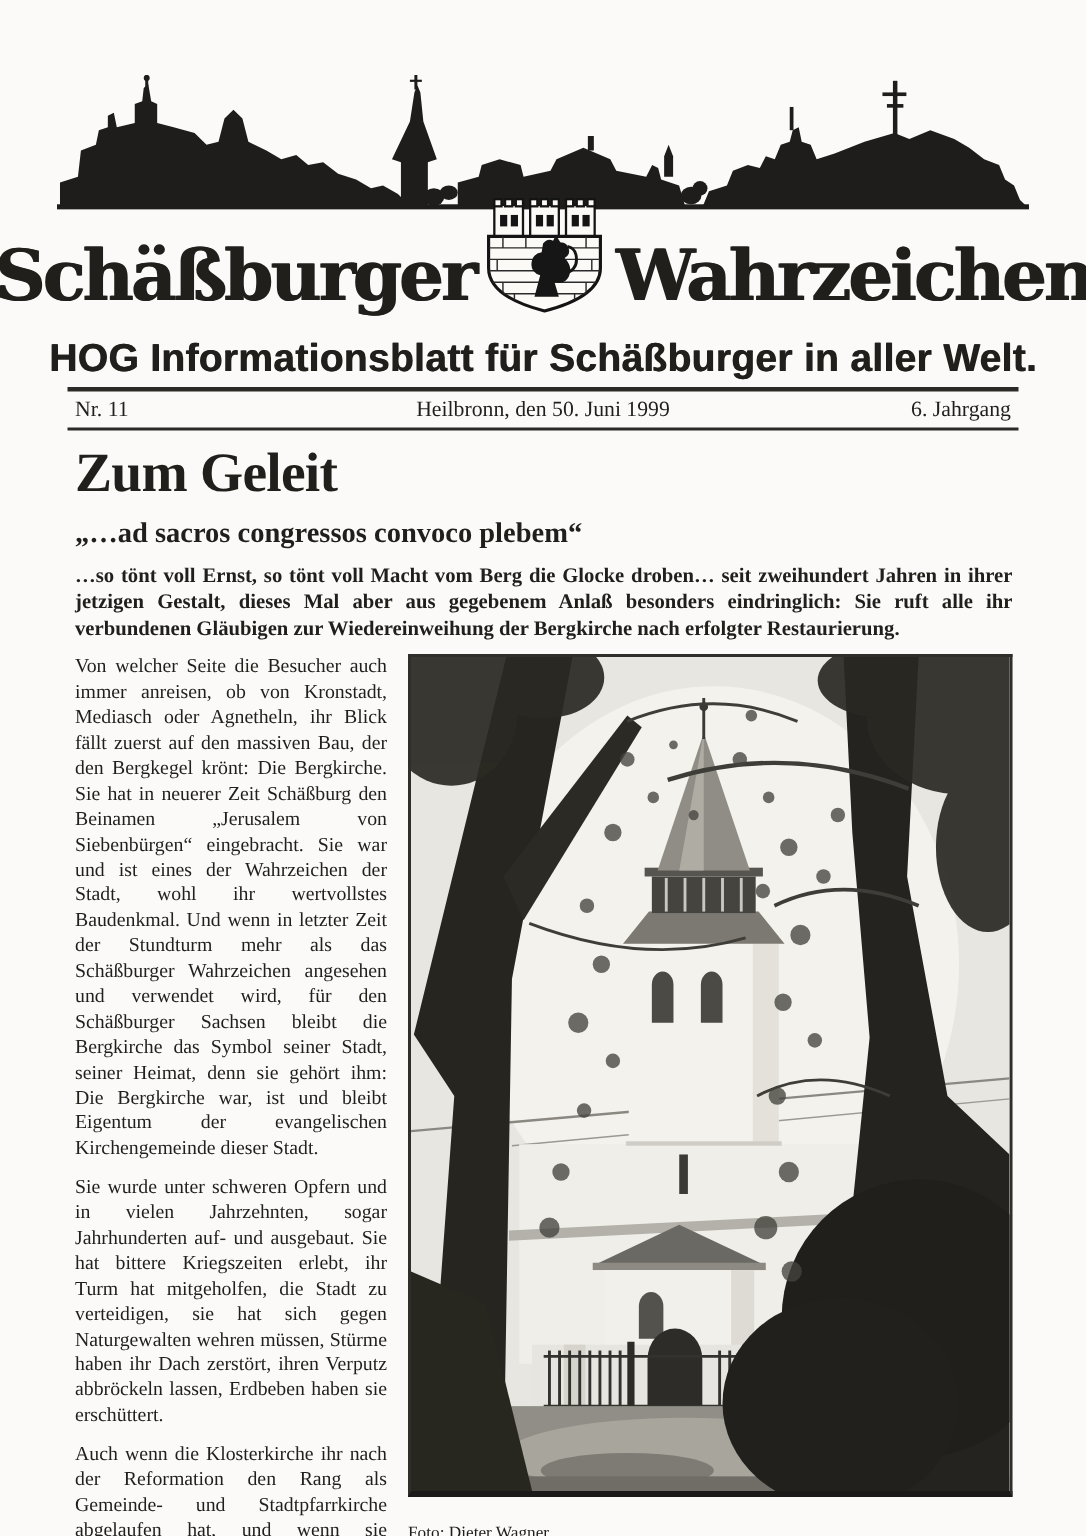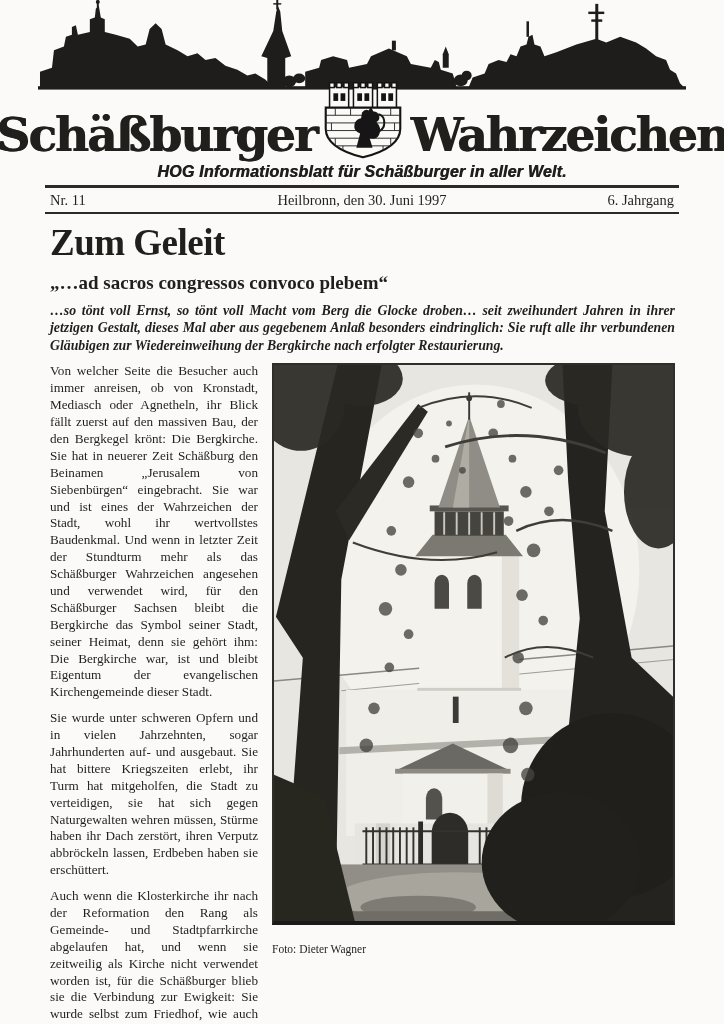--- a/index.html
+++ b/index.html
@@ -12,41 +12,40 @@
   .page{
     position:relative;
     width:724px;height:1024px;
     margin:0 auto;
     background:var(--paper);
     color:var(--ink);
     font-family:"Liberation Serif",serif;
     overflow:hidden;
   }
   
-  .masthead{}
+  .masthead{padding-top:50px;}
   .skyline{display:block;margin:0 auto;width:648px;height:92px;}
   .title-row{
     display:flex;justify-content:center;align-items:flex-end;
     margin-top:-12px;height:78px;position:relative;z-index:2;
   }
   .mast-title{
     font-family:"DejaVu Serif",serif;
     font-weight:bold;font-size:47px;line-height:1;
     letter-spacing:-2px;
     text-shadow:0.8px 0 currentColor;
     white-space:nowrap;
   }
   .crest{width:86px;height:78px;margin:0 4px -2px 4px;flex:0 0 auto;}
   .mast-subtitle{
     text-align:center;
     font-family:"Liberation Sans",sans-serif;
-    font-weight:bold;font-size:16px;letter-spacing:0.2px;
+    font-weight:bold;font-size:26px;letter-spacing:0.2px;
     text-shadow:0.5px 0 currentColor;
-    margin-top:5px;
-    font-style:italic;
+    margin-top:15px;
   }
   
   .rule{margin:0 45px;background:var(--rule);}
   .rule-top{height:3px;margin-top:4px;}
   .rule-bottom{height:2px;}
   .dateline{
     display:flex;align-items:center;
     margin:0 50px;padding:4px 0 3px 0;
     font-size:14.5px;
   }
@@ -56,21 +55,21 @@
   
   .article{margin:10px 49px 0 50px;}
   .headline{
     font-size:37px;font-weight:bold;line-height:1.05;
     letter-spacing:-0.5px;
     font-family:Liberation Serif, serif;
   }
   .subhead{font-size:19px;font-weight:bold;margin-top:9px;}
   .lead{
     font-size:13.8px;font-weight:bold;line-height:1.27;
-    text-align:justify;margin-top:8px;font-style:italic;
+    text-align:justify;margin-top:8px;
   }
   .content-row{display:flex;margin-top:9px;align-items:flex-start;}
   .left-col{
     width:208px;flex:0 0 208px;
     font-size:13.2px;line-height:1.28;text-align:justify;
     hyphens:auto;-webkit-hyphens:auto;
   }
   .left-col p{margin-bottom:9px;}
   
   .photo-fig{flex:1;margin-left:14px;}
@@ -180,21 +179,21 @@
 
       <span class="mast-title">Wahrzeichen</span>
     </div>
 
     <div class="mast-subtitle">HOG Informationsblatt für Schäßburger in aller Welt.</div>
   </header>
 
   <div class="rule rule-top"></div>
   <div class="dateline">
     <span class="issue">Nr. 11</span>
-    <span class="place-date">Heilbronn, den 30. Juni 1997</span>
+    <span class="place-date">Heilbronn, den 50. Juni 1999</span>
     <span class="volume">6. Jahrgang</span>
   </div>
   <div class="rule rule-bottom"></div>
 
   <main class="article">
     <h1 class="headline">Zum Geleit</h1>
     <h2 class="subhead">„…ad sacros congressos convoco plebem“</h2>
     <p class="lead">…so tönt voll Ernst, so tönt voll Macht vom Berg die Glocke droben… seit zweihundert Jahren in ihrer jetzigen Gestalt, dieses Mal aber aus gegebenem Anlaß besonders eindringlich: Sie ruft alle ihr verbundenen Gläubigen zur Wiedereinweihung der Bergkirche nach erfolgter Restaurierung.</p>
 
     <div class="content-row">

